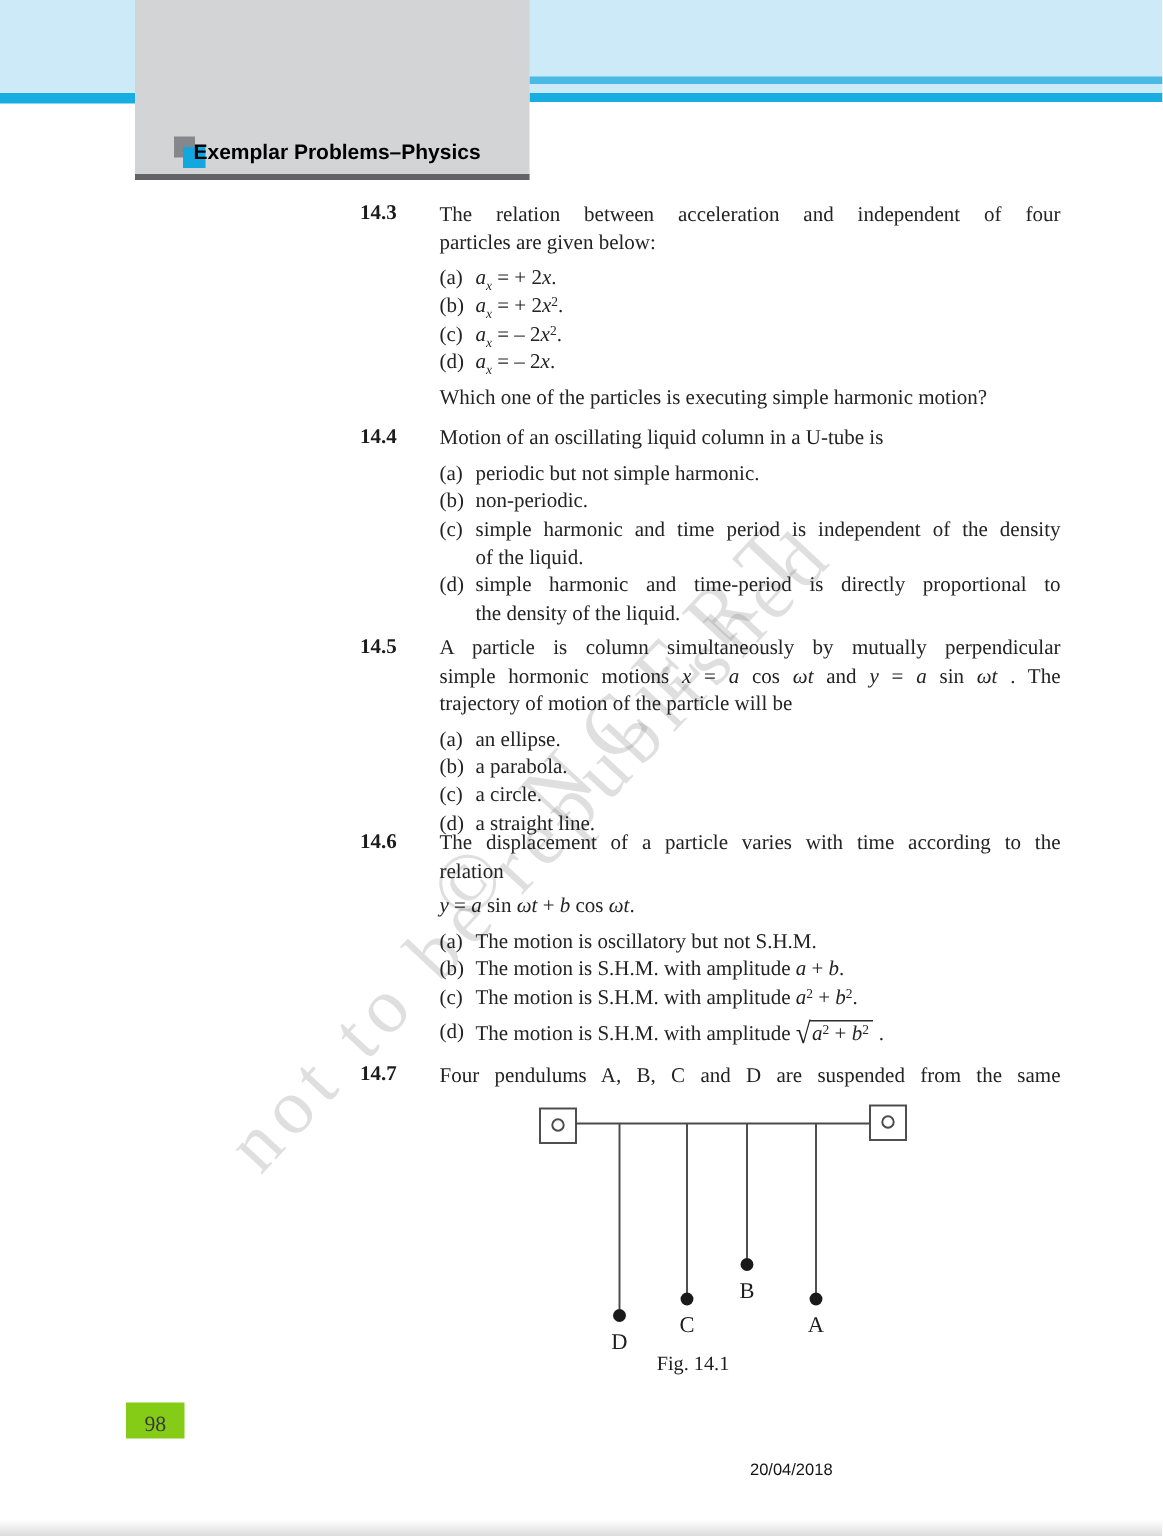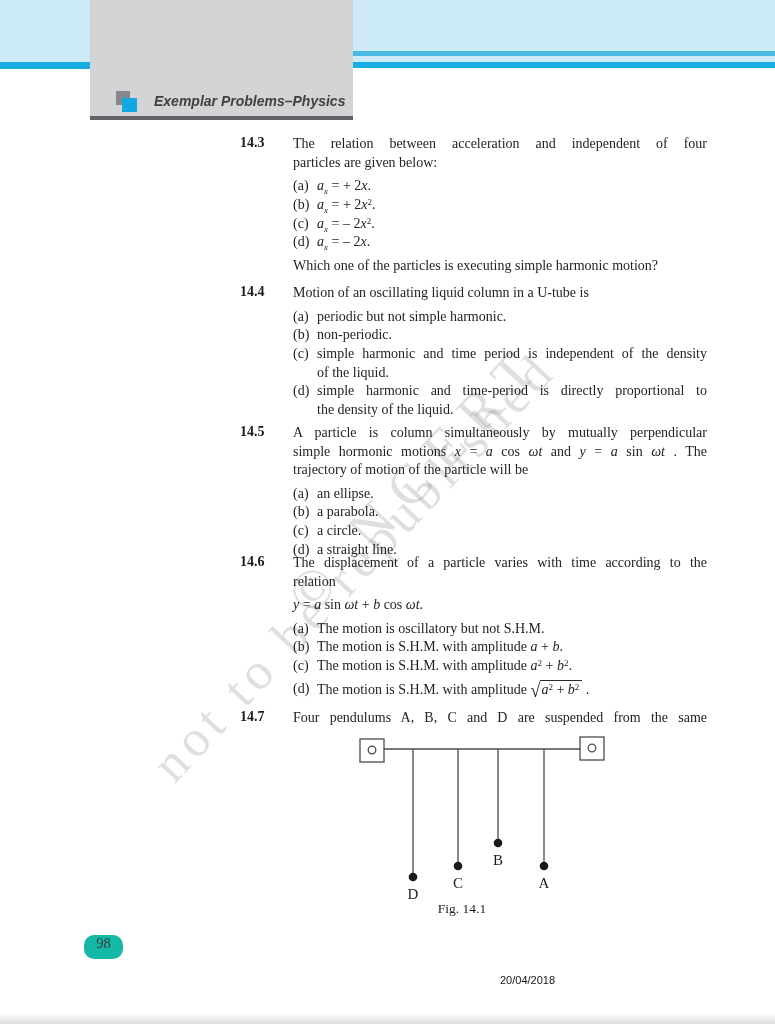--- a/index.html
+++ b/index.html
@@ -15,23 +15,23 @@
   .stripe-dark-right{position:absolute;left:353px;top:62px;width:422px;height:6px;background:#18ade1;}
   .stripe-dark-left{position:absolute;left:0;top:62px;width:90px;height:7px;background:#18ade1;}
   .header-box{
     position:absolute;left:90px;top:0;width:263px;height:116px;
     background:#d2d4d5;border-bottom:4px solid #626366;
   }
   .logo{position:absolute;left:26px;top:91px;width:22px;height:22px;}
   .logo .sq-gray{position:absolute;left:0;top:0;width:14px;height:14px;background:#85878a;}
   .logo .sq-cyan{position:absolute;left:6px;top:7px;width:15px;height:14px;background:#12a7de;}
   .header-title{
-    position:absolute;left:64px;top:93px;
+    position:absolute;left:39px;top:93px;
     font-family:"Liberation Sans",sans-serif;font-weight:bold;
-    font-size:14px;color:#404040;white-space:nowrap;font-style:italic;
+    font-size:14px;color:#000000;white-space:nowrap;
   }
   
   .wm{
     position:absolute;z-index:0;white-space:nowrap;
     font-family:"Liberation Serif","DejaVu Serif",serif;
     color:rgba(120,120,120,0.24);
     transform:rotate(-47deg);
   }
   .wm1{left:242px;top:445px;font-size:56px;letter-spacing:16px;}
   .wm2{left:72px;top:537px;font-size:52px;letter-spacing:6px;}
@@ -55,22 +55,22 @@
   sup{vertical-align:4px;}
   .sqrt{display:inline-block;white-space:nowrap;}
   .sqrt .rad{display:inline-block;font-size:18px;transform:scaleY(1.1);vertical-align:-2px;}
   .sqrt .vin{display:inline-block;border-top:1.2px solid #2b2b2b;padding:0 3px 0 1px;}
   
   .figure{position:absolute;left:353px;top:731px;z-index:2;}
   .figure svg text{font-family:"Liberation Serif","DejaVu Serif",serif;fill:#1d1d1d;}
   
   .page-badge{
     position:absolute;left:84px;top:935px;width:39px;height:24px;z-index:2;
-    background:#14b8a6;display:flex;align-items:flex-start;justify-content:center;
-    font-size:14.5px;color:#3a3a3a;border-radius:10px;
+    background:#84cc16;display:flex;align-items:flex-end;justify-content:center;
+    font-size:14.5px;color:#3a3a3a;
   }
   .footer-date{
     position:absolute;left:500px;top:974px;width:190px;text-align:left;z-index:2;
     font-family:"Liberation Sans",sans-serif;font-size:11px;color:#151515;
   }
   .bottom-edge{position:absolute;left:0;bottom:0;width:775px;height:11px;background:linear-gradient(#ffffff,#dcdcdc);}
   i{font-style:italic;}
 </style>
 </head>
 <body>

